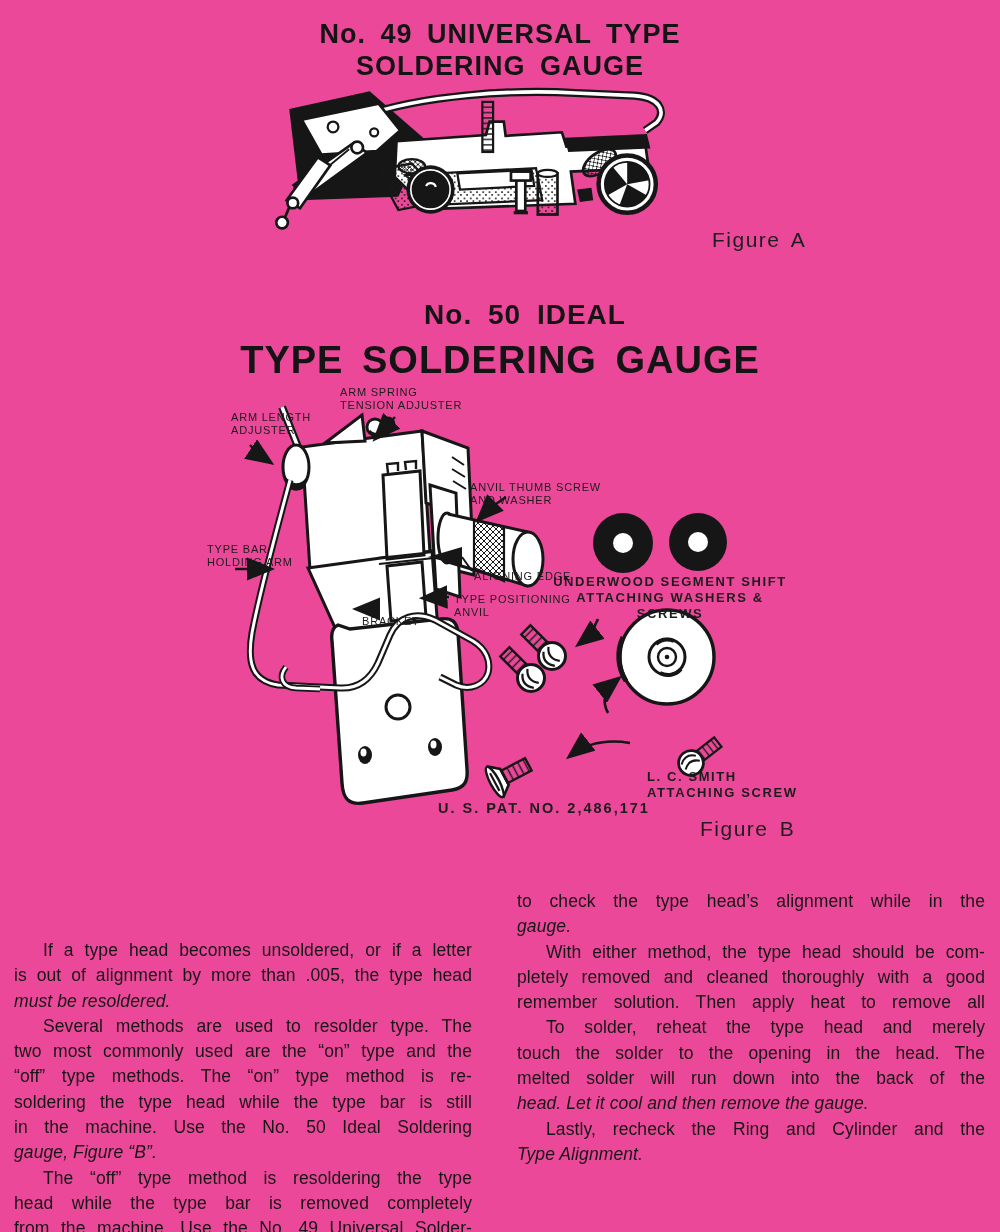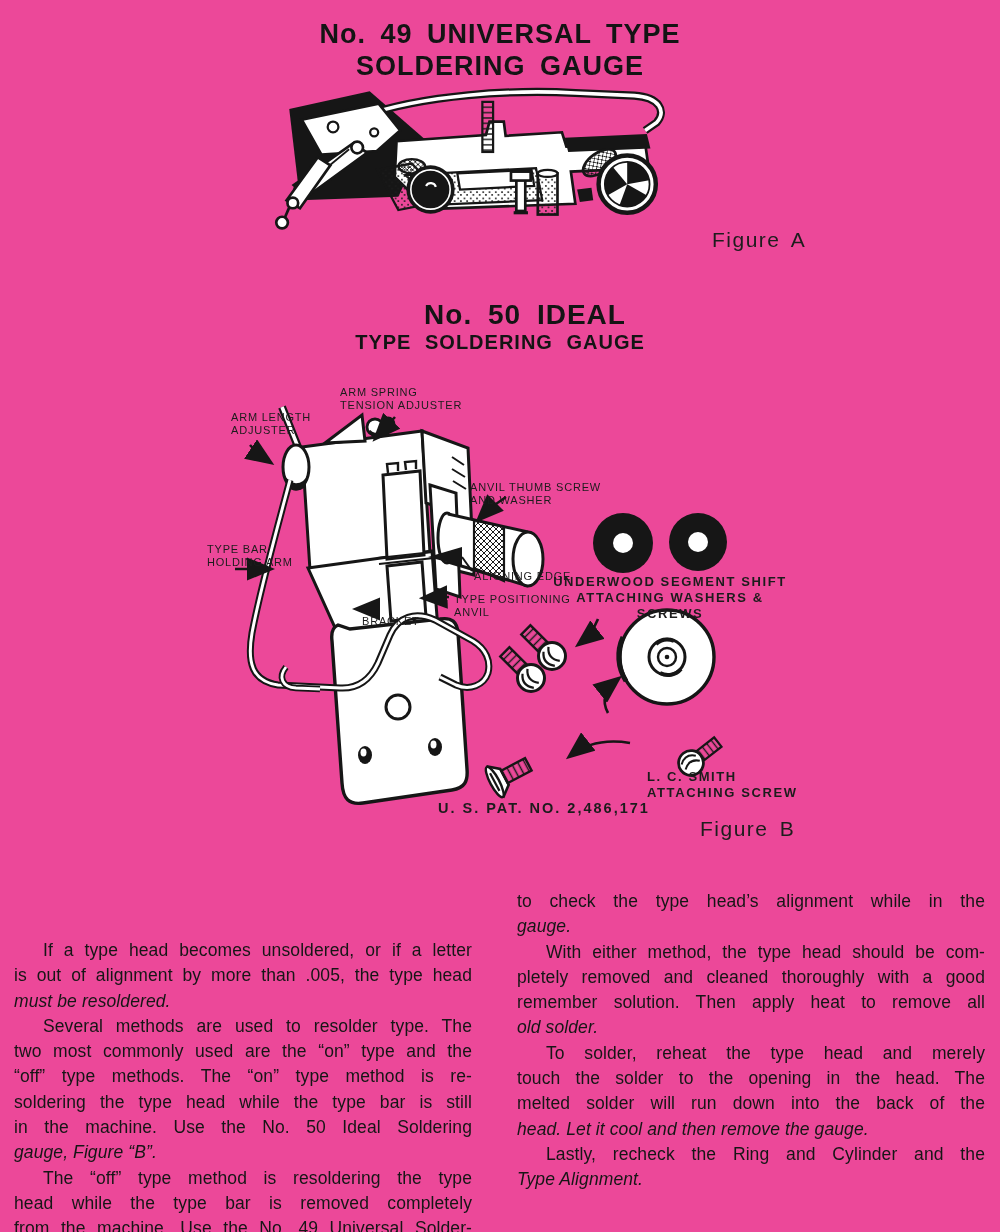--- a/index.html
+++ b/index.html
@@ -6,21 +6,21 @@
   .page {
     position:relative; width:1000px; height:1232px; margin:0 auto;
     background:#ec4899; color:#1a1a1a; overflow:hidden;
     font-family:"Liberation Sans","DejaVu Sans",sans-serif;
   }
   
   .title { position:absolute; left:0; width:1000px; text-align:center;
            font-weight:700; color:#141414; letter-spacing:1px; }
   .t49 { top:18px; font-size:27px; line-height:32px; word-spacing:6px; }
   .t50a { top:299px; font-size:28px; line-height:32px; word-spacing:7px;padding-left:25px; }
-  .t50b { top:324px; font-size:20px; line-height:36px; word-spacing:7px; }
+  .t50b { top:342px; font-size:38px; line-height:36px; word-spacing:7px; }
   .figcap { position:absolute; font-size:21px; letter-spacing:1.5px; color:#1d1d1d;
             font-weight:400; word-spacing:4px; }
   
   .figb { position:absolute; left:190px; top:385px; width:612px; height:468px; }
   .figb svg { position:absolute; left:0; top:0; }
   .lbl { position:absolute; font-size:11px; line-height:13px; letter-spacing:0.8px;
          color:#1c1c1c; white-space:pre-line; font-weight:500; }
   .lbl-big { font-size:13px; line-height:16px; letter-spacing:1.6px; font-weight:600;
              text-align:center; }
   .lbl-pat { font-size:14.5px; letter-spacing:2px; font-weight:600; white-space:nowrap; }
@@ -256,21 +256,20 @@
     </div>
   <div class="col col-right">
       <div class="para">
         <div class="tline">to check the type head’s alignment while in the</div>
         <div class="tline lastline">gauge.</div>
       </div>
       <div class="para">
         <div class="tline indent">With either method, the type head should be com-</div>
         <div class="tline">pletely removed and cleaned thoroughly with a good</div>
         <div class="tline">remember solution. Then apply heat to remove all</div>
-        <div class="tline lastline">old solder.</div>
       </div>
       <div class="para">
         <div class="tline indent">To solder, reheat the type head and merely</div>
         <div class="tline">touch the solder to the opening in the head. The</div>
         <div class="tline">melted solder will run down into the back of the</div>
         <div class="tline lastline">head. Let it cool and then remove the gauge.</div>
       </div>
       <div class="para">
         <div class="tline indent">Lastly, recheck the Ring and Cylinder and the</div>
         <div class="tline lastline">Type Alignment.</div>

